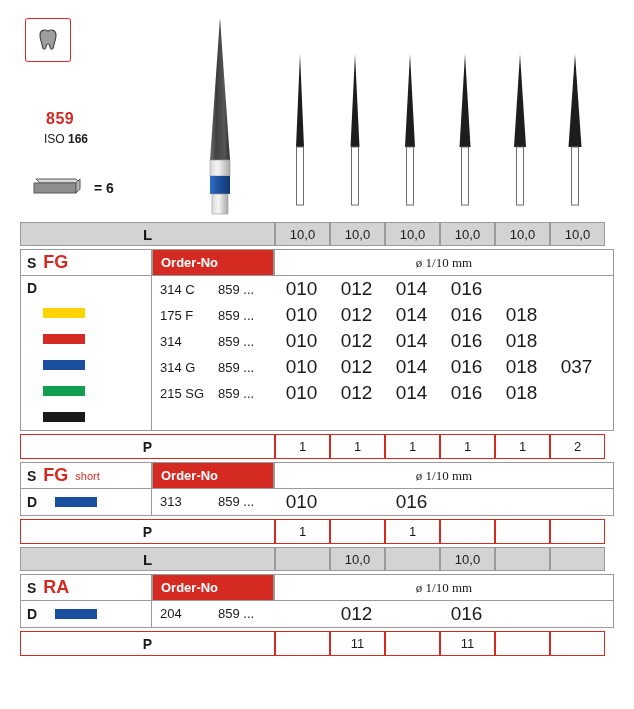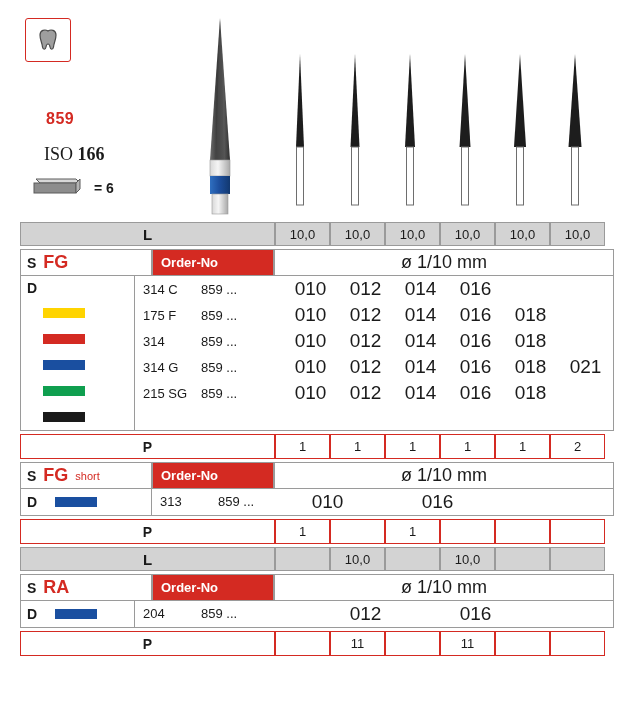--- a/index.html
+++ b/index.html
@@ -18,21 +18,21 @@
   .tooth-box{
     position:absolute;left:25px;top:18px;width:44px;height:42px;
     border:1.5px solid #d42a22;border-radius:3px;background:#fff;
     display:flex;align-items:center;justify-content:center;
   }
   .code{
     position:absolute;left:46px;top:110px;
     font-size:16px;font-weight:bold;color:#d42a22;letter-spacing:.5px;
   }
   .iso{
-    position:absolute;left:44px;top:144px;font-size:18px;color:#1a1a1a;font-family:Liberation Serif, serif;
+    position:absolute;left:44px;top:132px;font-size:12px;color:#1a1a1a;
   }
   .iso b{font-weight:bold;}
   .packbox{position:absolute;left:30px;top:175px;display:flex;align-items:center;gap:8px;}
   .pack-eq{font-size:14px;font-weight:bold;}
 
   .bur-main{position:absolute;left:190px;top:10px;}
   .bur-row{position:absolute;left:272px;top:52px;display:flex;gap:0px;}
   .bur-cell{width:55px;display:flex;justify-content:center;}
 
   
@@ -46,31 +46,31 @@
   .lrow{height:24px;margin-bottom:3px;}
   .l-left{width:255px;display:flex;align-items:center;justify-content:center;font-size:15px;font-weight:bold;}
   .l-right{flex:1;display:flex;}
   .len-cell{width:55px;display:flex;align-items:center;justify-content:center;font-size:13px;}
 
   .srow{height:27px;}
   .s-label{width:132px;display:flex;align-items:center;padding-left:6px;font-size:14px;font-weight:bold;gap:7px;box-sizing:border-box;}
   .s-label .fg{color:#d42a22;font-size:18px;}
   .s-label .short{color:#d42a22;font-size:11px;font-weight:normal;}
   .order{width:122px;background:#d42a22;color:#fff;display:flex;align-items:center;padding-left:8px;font-size:13px;font-weight:bold;box-sizing:border-box;}
-  .diam{flex:1;display:flex;align-items:center;justify-content:center;font-size:18px;box-sizing:border-box;}
+  .diam{flex:1;display:flex;align-items:center;justify-content:center;font-size:13px;box-sizing:border-box;font-family:Liberation Serif, serif;}
 
   .dblock{display:flex;}
   .dcol{width:132px;border:1px solid #9a9a9a;border-top:none;box-sizing:border-box;display:flex;flex-direction:column;}
   .dcol .dlabel{height:24px;display:flex;align-items:center;padding-left:6px;font-size:14px;font-weight:bold;}
   .dcol.single{height:27px;justify-content:center;}
   .dlines{flex:1;}
   .dline{height:26px;display:flex;align-items:center;padding-left:22px;}
   .swatch{width:42px;height:10px;}
   .dright{flex:1;border:1px solid #9a9a9a;border-left:none;border-top:none;box-sizing:border-box;}
-  .drow{height:26px;display:flex;align-items:center;gap:26px;}
+  .drow{height:26px;display:flex;align-items:center;}
   .dcode{width:122px;display:flex;align-items:center;font-size:13px;padding-left:8px;box-sizing:border-box;gap:0;}
   .dcode .c1{width:58px;}
   .sizes{flex:1;display:flex;}
   .size-cell{width:55px;display:flex;align-items:center;justify-content:center;font-size:19px;}
 
   .prow{height:25px;margin-top:3px;margin-bottom:3px;display:flex;}
   .p-left{width:255px;display:flex;align-items:center;justify-content:center;font-size:14px;font-weight:bold;}
   .p-right{flex:1;display:flex;}
   .p-cell{width:55px;display:flex;align-items:center;justify-content:center;font-size:13px;}
 </style>
@@ -265,21 +265,21 @@
           <div class="dcode">
             <span class="c1">314 G</span>
             <span>859 ...</span>
           </div>
           <div class="sizes">
             <div class="size-cell">010</div>
             <div class="size-cell">012</div>
             <div class="size-cell">014</div>
             <div class="size-cell">016</div>
             <div class="size-cell">018</div>
-            <div class="size-cell">021</div>
+            <div class="size-cell">037</div>
           </div>
         </div>
         <div class="drow">
           <div class="dcode">
             <span class="c1">215 SG</span>
             <span>859 ...</span>
           </div>
           <div class="sizes">
             <div class="size-cell">010</div>
             <div class="size-cell">012</div>

